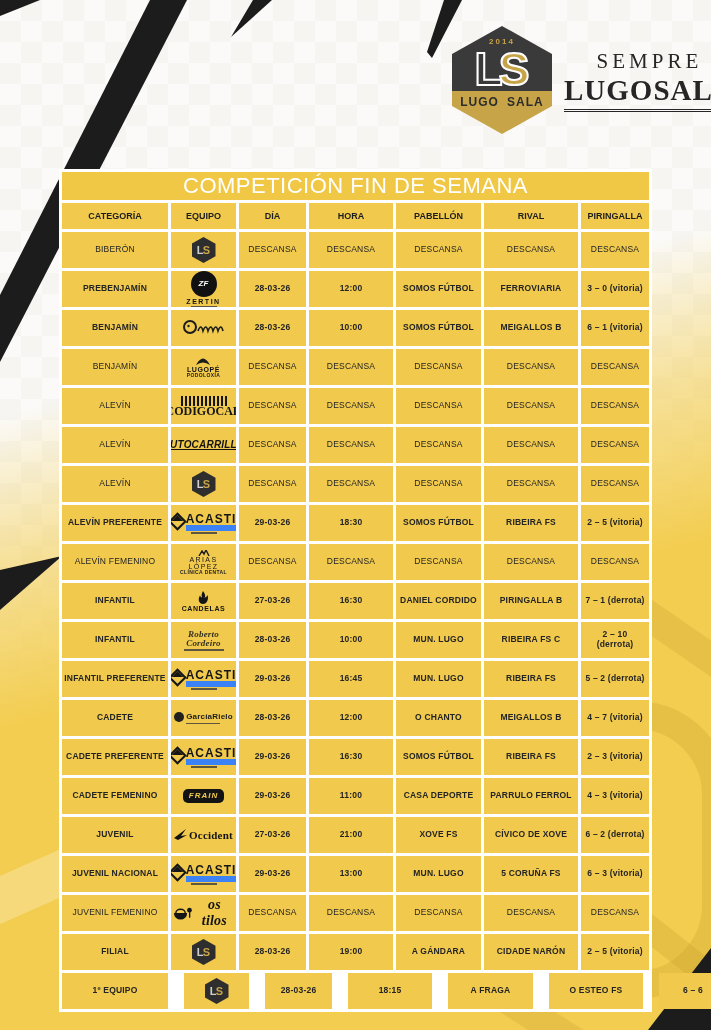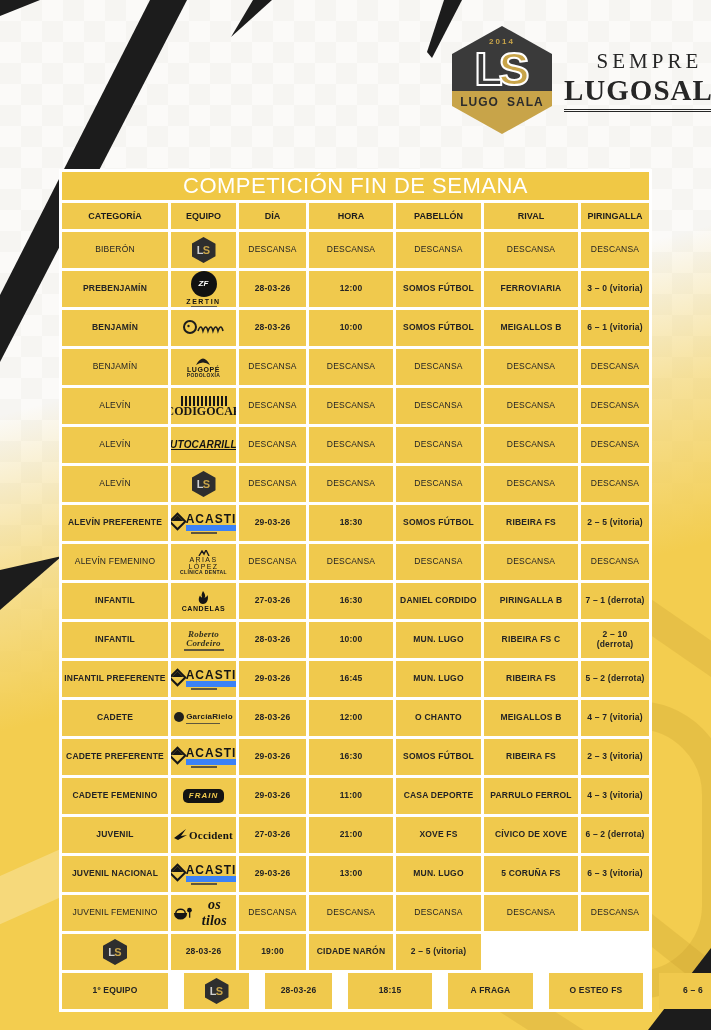--- a/index.html
+++ b/index.html
@@ -399,28 +399,30 @@
             <span class="ost-text">os tilos</span>
           </div>
         </div>
     <div class="cell c-dia">DESCANSA</div>
     <div class="cell c-hora">DESCANSA</div>
     <div class="cell c-pabellon">DESCANSA</div>
     <div class="cell c-rival">DESCANSA</div>
     <div class="cell c-resultado">DESCANSA</div>
   </div>
       <div class="t-row row-bold">
+    <div class="cell c-cat">FILIAL</div>
     <div class="cell c-equipo">
           <div class="ls-hex">
             <span class="l">L</span>
             <span class="s">S</span>
           </div>
         </div>
     <div class="cell c-dia">28-03-26</div>
     <div class="cell c-hora">19:00</div>
+    <div class="cell c-pabellon">A GÁNDARA</div>
     <div class="cell c-rival">CIDADE NARÓN</div>
     <div class="cell c-resultado">2 – 5 (vitoria)</div>
   </div>
       <div class="t-row row-bold">
     <div class="cell c-cat">1º EQUIPO</div>
     <div class="cell c-equipo">
           <div class="ls-hex">
             <span class="l">L</span>
             <span class="s">S</span>
           </div>

